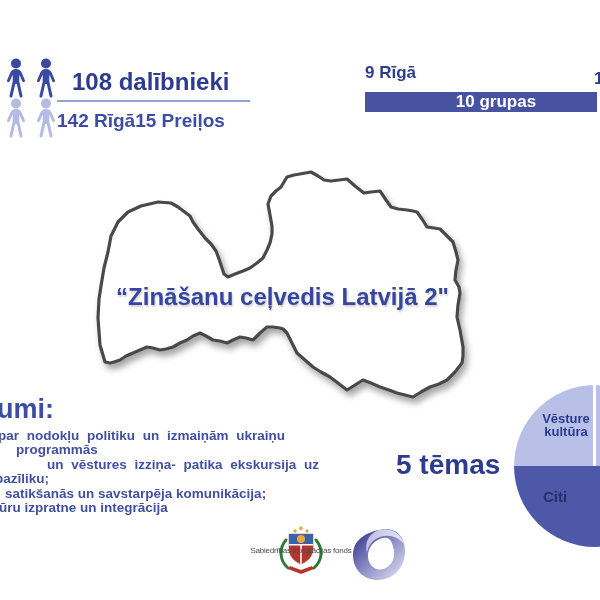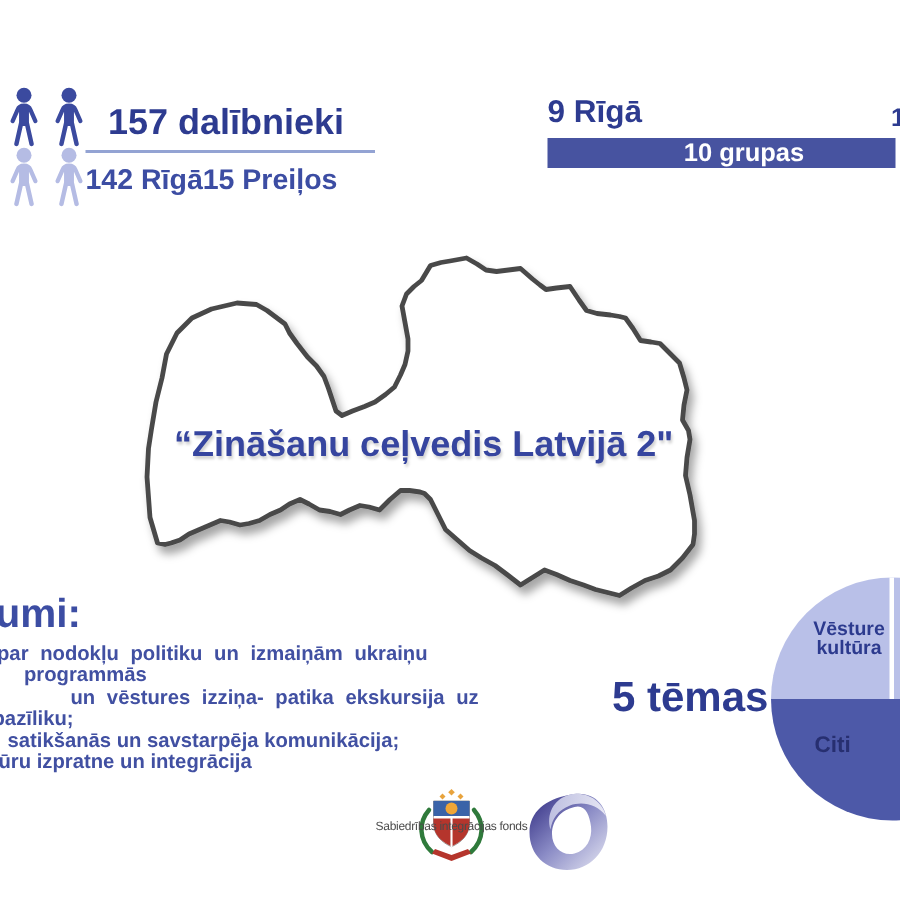--- a/index.html
+++ b/index.html
@@ -9,21 +9,21 @@
   }
   .abs{position:absolute;}
 
   
   .people{left:1px;top:58px;width:64px;height:80px;}
   .stat-title{left:72px;top:68px;font-size:24px;font-weight:bold;color:#2d3b90;white-space:nowrap;}
   .stat-rule{left:57px;top:100px;width:193px;height:2px;background:#93a3d3;}
   .stat-sub{left:57px;top:110px;font-size:19px;font-weight:bold;color:#3c4da3;white-space:nowrap;display:flex;}
 
   
-  .groups-riga{left:365px;top:63px;font-size:21px;font-weight:bold;color:#2d3b90;white-space:nowrap;}
+  .groups-riga{left:365px;top:63px;font-size:17px;font-weight:bold;color:#2d3b90;white-space:nowrap;}
   .groups-frag{left:594px;top:69px;font-size:17px;font-weight:bold;color:#2d3b90;}
   .groups-banner{
     left:365px;top:92px;width:232px;height:20px;background:#4753a0;
     display:flex;align-items:center;justify-content:center;padding-left:30px;box-sizing:border-box;
   }
   .groups-banner span{color:#ffffff;font-size:17px;font-weight:bold;white-space:nowrap;}
 
   
   #map-svg{left:0;top:0;width:600px;height:600px;pointer-events:none;}
   .map-title{
@@ -38,21 +38,21 @@
   .cl{height:14.4px;line-height:14.4px;white-space:nowrap;}
   .cl-just{word-spacing:4px;}
   .cl0{margin-left:-2px;}
   .cl1{margin-left:16px;}
   .cl2{margin-left:-1px;padding-left:48px;}
   .cl3{margin-left:-5px;}
   .cl4{margin-left:5px;}
   .cl5{margin-left:-1px;}
 
   
-  .themes-label{left:396px;top:449px;font-size:28px;font-weight:bold;color:#2d3b90;white-space:nowrap;margin-left:12px;}
+  .themes-label{left:396px;top:449px;font-size:28px;font-weight:bold;color:#2d3b90;white-space:nowrap;}
   .pie{
     left:514px;top:385px;width:162px;height:162px;border-radius:50%;
     background:linear-gradient(to bottom,#b9c0e8 0 50%,#4d59a8 50% 100%);
   }
   .pie-split{left:593px;top:385px;width:3px;height:81px;background:#ffffff;}
   .pie-label-top{
     left:528px;top:413px;width:76px;text-align:center;
     font-size:13px;font-weight:bold;color:#2c3a8e;line-height:12.5px;
   }
   .pie-label-bottom{left:543px;top:488px;font-size:15px;font-weight:bold;color:#272f70;white-space:nowrap;text-align:right;}
@@ -95,21 +95,21 @@
         <circle cx="15" cy="5.5" r="5"></circle>
         <path d="M15 11c2.9 0 4.6 1.3 5.6 3.6l3.3 7.6c.7 1.7-1.8 2.8-2.6 1.1l-3-6.8v7l3.2 14.2c.4 1.9-2.4 2.6-2.9.7L15.8 26h-1.6l-2.8 12.4c-.5 1.9-3.3 1.2-2.9-.7l3.2-14.2v-7l-3 6.8c-.8 1.7-3.3.6-2.6-1.1l3.3-7.6c1-2.3 2.7-3.6 5.6-3.6z"></path>
       </g>
     </defs>
     <use href="#person" x="0" y="0" fill="#3b4a9f"></use>
     <use href="#person" x="30" y="0" fill="#3b4a9f"></use>
     <use href="#person" x="0" y="40" fill="#b5bce4"></use>
     <use href="#person" x="30" y="40" fill="#b5bce4"></use>
   </svg>
 
-  <div class="abs stat-title">157 dalībnieki</div>
+  <div class="abs stat-title">108 dalībnieki</div>
   <div class="abs stat-rule"></div>
   <div class="abs stat-sub">
     <span>142 Rīgā</span>
     <span>15 Preiļos</span>
   </div>
 
   <div class="abs groups-riga">9 Rīgā</div>
   <div class="abs groups-frag">1</div>
   <div class="abs groups-banner">
     <span>10 grupas</span>

